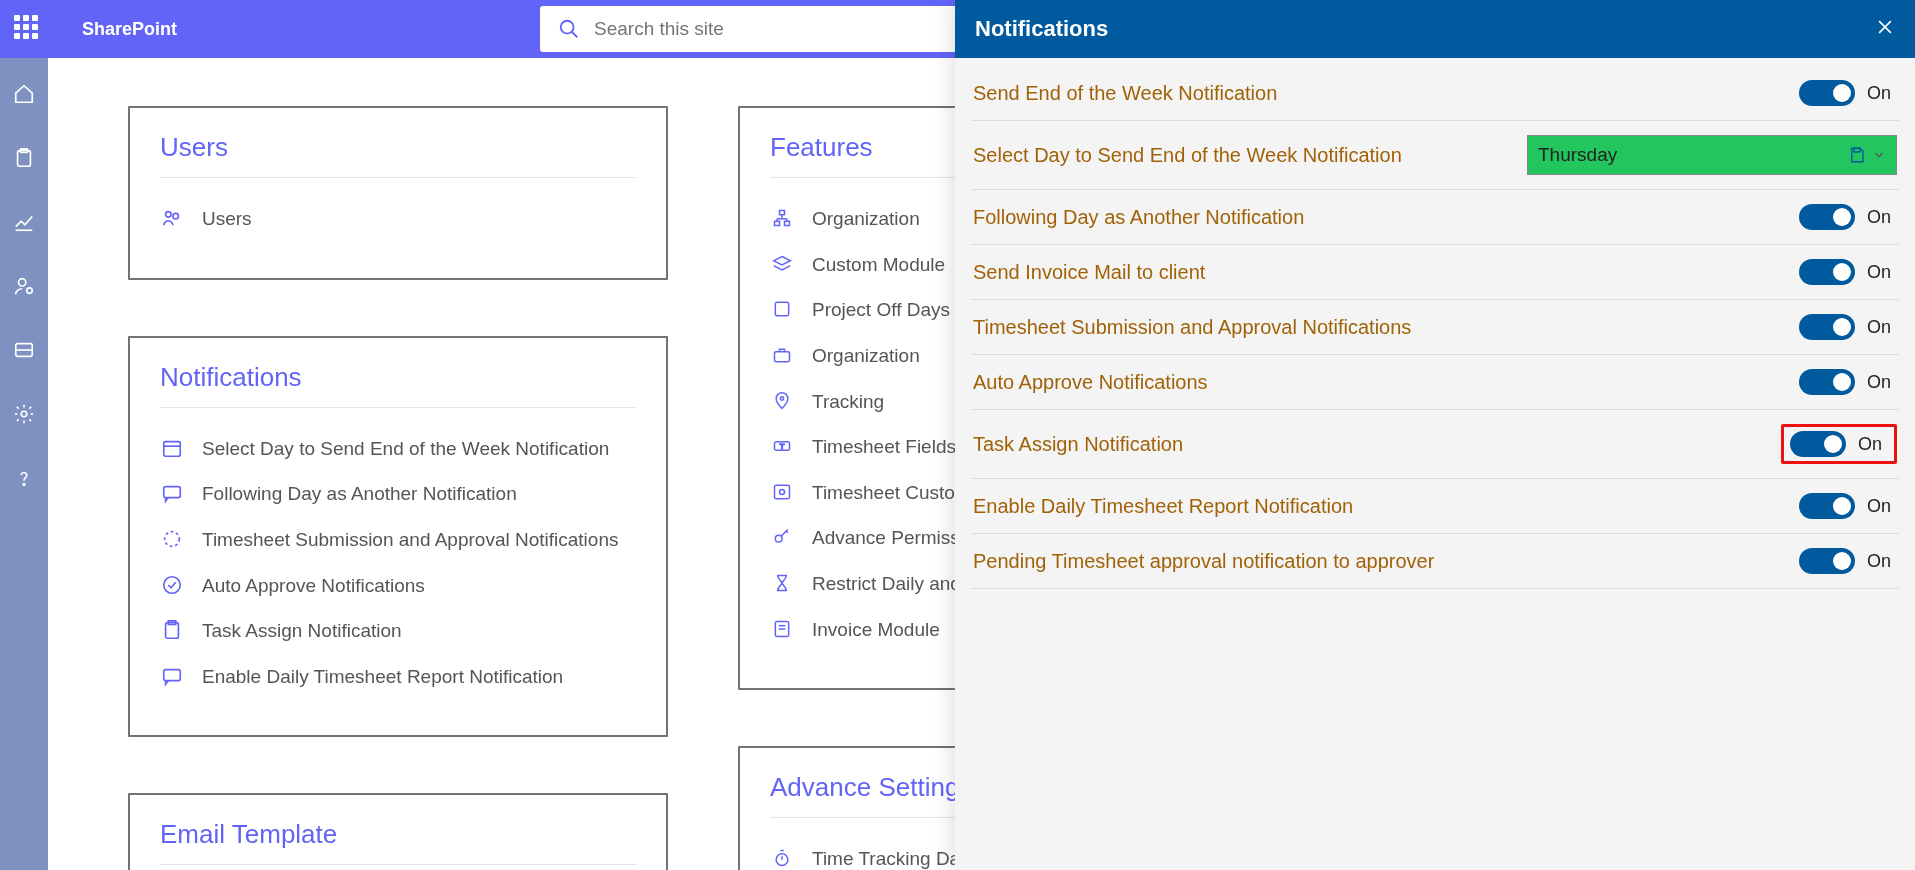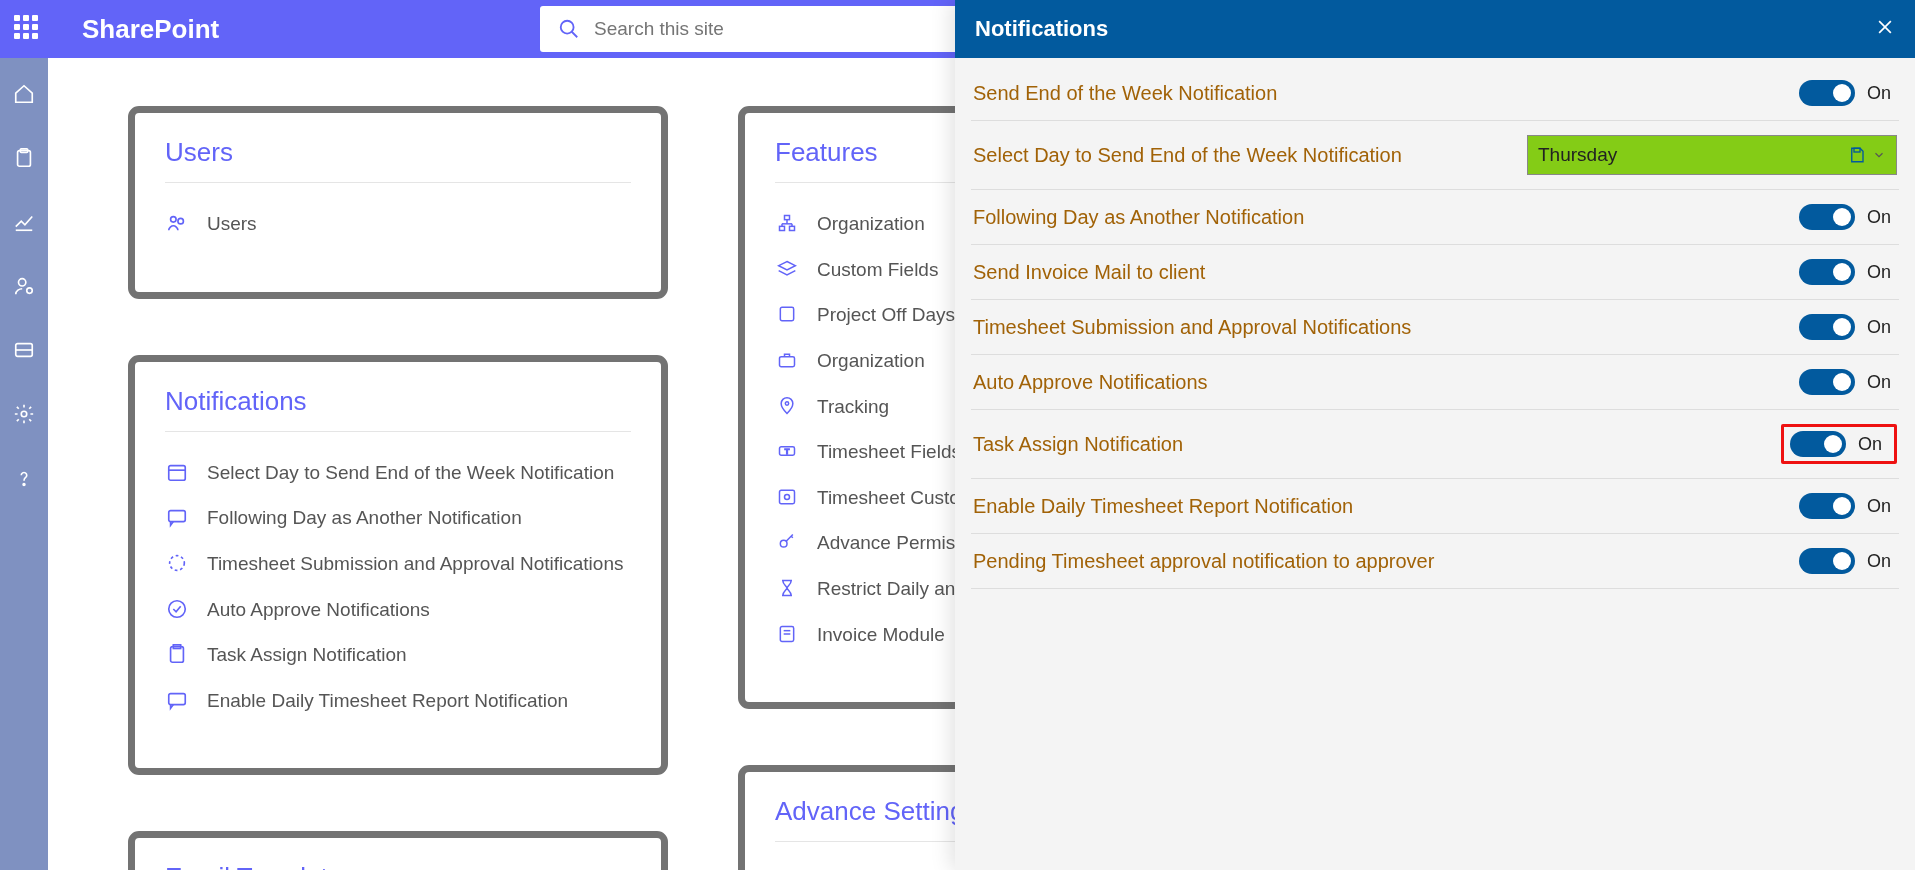--- a/index.html
+++ b/index.html
@@ -2,54 +2,54 @@
 <html><head>
 <meta charset="utf-8">
 <style>
   * { box-sizing: border-box; margin: 0; padding: 0; }
   body { font-family: "Segoe UI", -apple-system, sans-serif; background: #fff; overflow: hidden; width: 1915px; height: 870px; }
 
   
   .top-bar { height: 58px; background: #6264f8; display: flex; align-items: center; padding: 0 14px; position: relative; }
   .waffle { width: 28px; height: 28px; display: grid; grid-template-columns: repeat(3,6px); grid-template-rows: repeat(3,6px); gap: 3px; cursor: pointer; }
   .waffle span { width: 6px; height: 6px; background: #fff; border-radius: 1px; }
-  .brand { color:#fff; font-size: 26px; font-weight: 600; margin-left: 40px; }
+  .brand { color:#fff; font-size: 18px; font-weight: 600; margin-left: 40px; }
   .search-wrap { position:absolute; left: 540px; width: 870px; height: 46px; background:#fff; border-radius: 3px; display:flex; align-items:center; padding:0 18px; }
   .search-wrap svg { flex: 0 0 auto; }
   .search-wrap input { border:none; outline:none; margin-left: 14px; font-size: 19px; color:#555; width:100%; }
 
   
   .rail { position:absolute; left:0; top:58px; width:48px; bottom:0; background:#7f91c1; display:flex; flex-direction:column; align-items:center; padding-top:24px; gap:40px; }
   .rail .ritem { width:24px; height:24px; color:#fff; display:flex; align-items:center; justify-content:center; cursor:pointer; }
 
   
   .content { position:absolute; left:48px; top:58px; right:0; bottom:0; background:#fff; overflow:hidden; }
   .content-inner { padding: 48px 60px 0 80px; display:flex; gap:70px; }
 
   
   .col { width: 540px; display:flex; flex-direction:column; gap:56px; }
-  .card { border:7px solid #737373; border-radius:11px; padding: 24px 30px 45px 30px; }
+  .card { border:2px solid #737373; border-radius:1px; padding: 24px 30px 36px 30px; }
   .card h2 { color:#6264f8; font-size:26px; font-weight:400; border-bottom:1px solid #e5e5e5; padding-bottom:14px; margin-bottom:18px; }
   .card .row { display:flex; align-items:flex-start; gap:18px; padding:10px 0; cursor:pointer; }
   .card .row .ic { width:24px; height:24px; flex:0 0 24px; color:#6264f8; display:flex; align-items:center; justify-content:center; }
   .card .row .lbl { color:#555; font-size:19px; line-height:1.35; }
 
   
   .panel { position:absolute; top:0; right:0; width:960px; bottom:0; background:#f4f4f4; box-shadow:-4px 0 20px rgba(0,0,0,.12); }
   .panel-head { background:#025a9e; color:#fff; height:58px; display:flex; align-items:center; padding:0 20px; justify-content:space-between; }
   .panel-head .title { font-size:22px; font-weight:600; }
   .panel-body { padding: 8px 16px; }
   .prow { display:flex; align-items:center; justify-content:space-between; border-bottom:1px solid #ddd; padding:14px 2px; }
   .prow .plbl { color:#a16207; font-size:20px; }
   .ctrls { display:flex; align-items:center; gap:12px; }
   .toggle { width:56px; height:26px; background:#025a9e; border-radius:14px; position:relative; cursor:pointer; }
   .toggle::after { content:""; position:absolute; width:18px; height:18px; background:#fff; border-radius:50%; top:4px; right:4px; }
   .togtext { font-size:18px; color:#222; width:30px; }
   .hl { border:3px solid #e11; padding:4px 6px; border-radius:2px; }
-  .sel { width:370px; height:40px; border:1px solid #888; background:#84cc16; display:flex; align-items:center; padding:0 10px; justify-content:space-between; cursor:pointer; }
+  .sel { width:370px; height:40px; border:1px solid #888; background:#22c55e; display:flex; align-items:center; padding:0 10px; justify-content:space-between; cursor:pointer; }
   .sel .selval { font-size:19px; color:#222; }
   .sel .selicons { display:flex; align-items:center; gap:6px; color:#025a9e; }
 
   .close-x { cursor:pointer; color:#fff; }
 </style>
 </head>
 <body>
 
 <div class="top-bar">
   <div class="waffle">
@@ -216,21 +216,21 @@
             </div>
             <div class="lbl">Organization</div>
           </div>
         <div class="row">
             <div class="ic">
               <svg width="20" height="20" viewBox="0 0 24 24" fill="none" stroke="#6264f8" stroke-width="1.8">
                 <polygon points="12,3 22,8 12,13 2,8"></polygon>
                 <polyline points="2,14 12,19 22,14"></polyline>
               </svg>
             </div>
-            <div class="lbl">Custom Fields</div>
+            <div class="lbl">Custom Module</div>
           </div>
         <div class="row">
             <div class="ic">
               <svg width="20" height="20" viewBox="0 0 24 24" fill="none" stroke="#6264f8" stroke-width="1.8">
                 <rect x="4" y="4" width="16" height="16" rx="2"></rect>
               </svg>
             </div>
             <div class="lbl">Project Off Days - Ho</div>
           </div>
         <div class="row">

